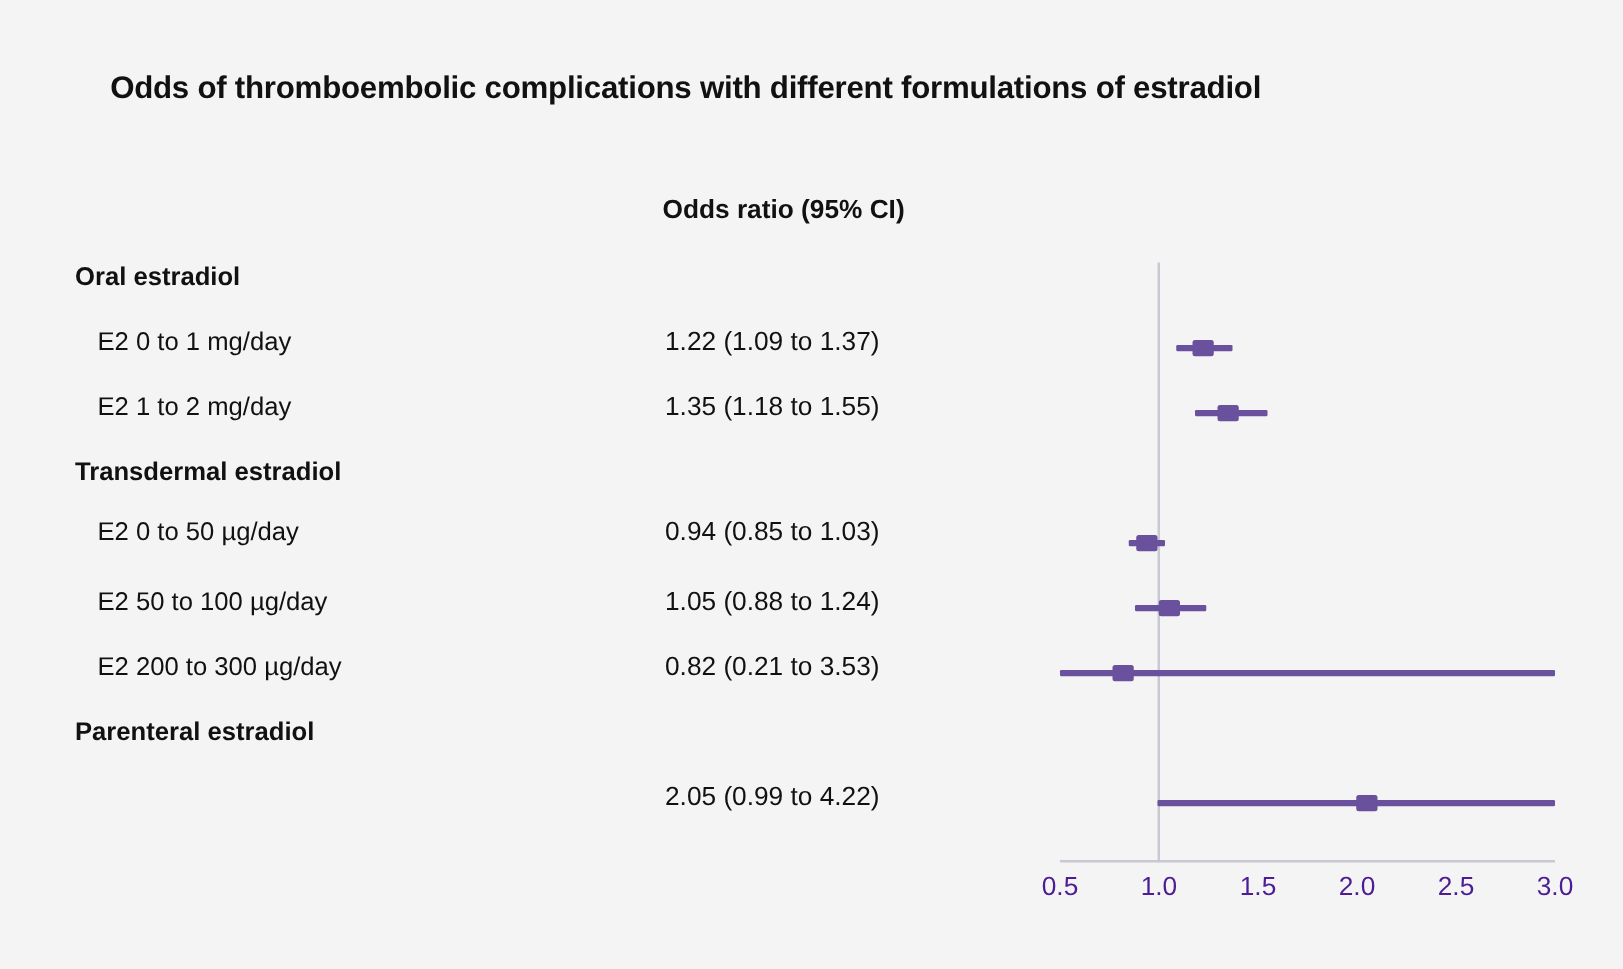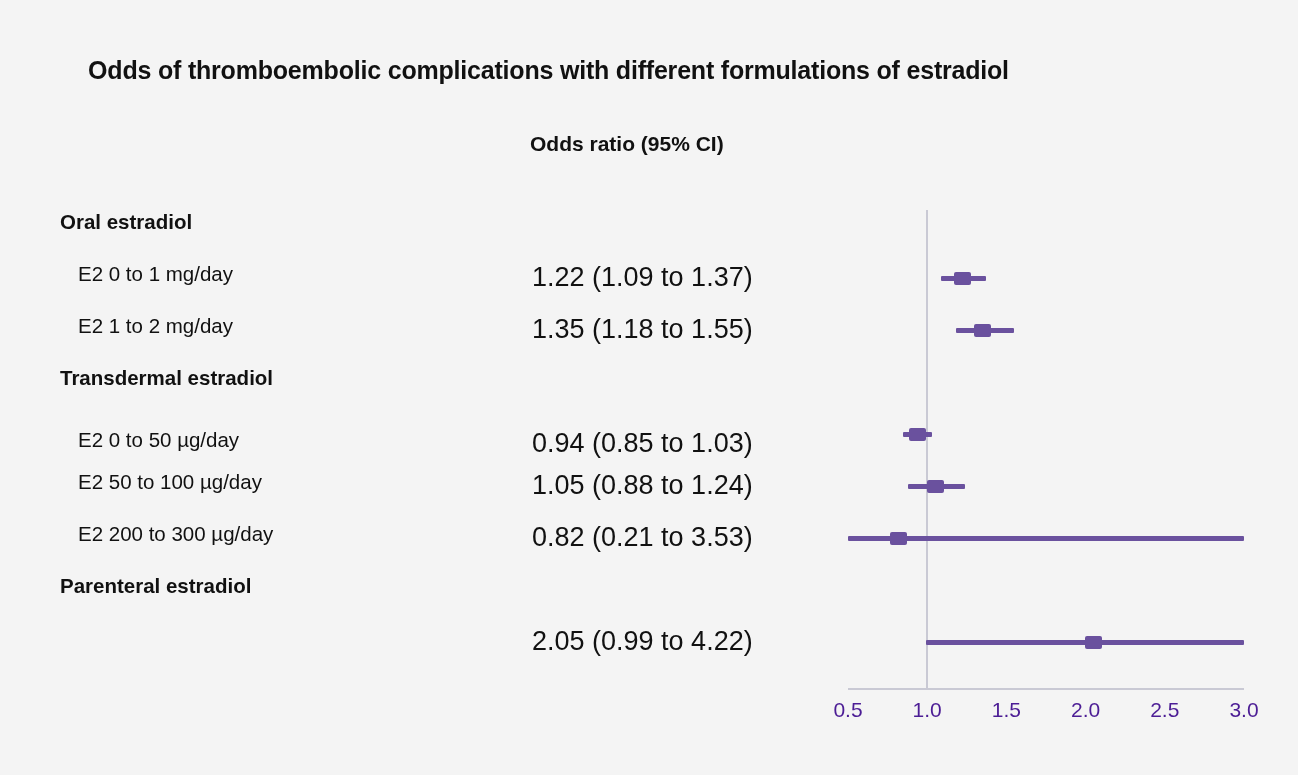--- a/index.html
+++ b/index.html
@@ -30,21 +30,21 @@
     letter-spacing: -0.2px;
     color: #111111;
   }
   .col-head {
     position: absolute;
     font-size: 21px;
     font-weight: bold;
     color: #111111;
   }
   #head-formulation { left: 58px; top: 145px; }
-  #head-oddsratio  { left: 530px; top: 132px; }
+  #head-oddsratio  { left: 530px; top: 156px; }
 
   .row {
     position: absolute;
     left: 0;
     width: 1212px;
     height: 52px;
   }
   .row-label {
     position: absolute;
     font-size: 20.5px;
@@ -55,21 +55,21 @@
     left: 60px;
     font-weight: bold;
   }
   .row-label.item {
     left: 78px;
     font-weight: normal;
   }
   .row-value {
     position: absolute;
     left: 532px;
-    font-size: 27px;
+    font-size: 21px;
     font-weight: normal;
     color: #111111;
     white-space: nowrap;
   }
 
   
   #plot {
     position: absolute;
     left: 848px;
     top: 210px;
@@ -131,21 +131,21 @@
         <div class="row-label item" style="top: 0px;">E2 0 to 1 mg/day</div>
         <div class="row-value" style="top: 0px;">1.22 (1.09 to 1.37)</div>
       </div>
       <div class="row" style="top: 314px; padding-left: 37px;">
         <div class="row-label item" style="top: 0px;">E2 1 to 2 mg/day</div>
         <div class="row-value" style="top: 0px;">1.35 (1.18 to 1.55)</div>
       </div>
       <div class="row" style="top: 366px;">
         <div class="row-label group" style="top: 0px;">Transdermal estradiol</div>
       </div>
-      <div class="row" style="top: 428px;">
+      <div class="row" style="top: 414px;">
         <div class="row-label item" style="top: 0px;">E2 0 to 50 µg/day</div>
         <div class="row-value" style="top: 0px;">0.94 (0.85 to 1.03)</div>
       </div>
       <div class="row" style="top: 470px;">
         <div class="row-label item" style="top: 0px;">E2 50 to 100 µg/day</div>
         <div class="row-value" style="top: 0px;">1.05 (0.88 to 1.24)</div>
       </div>
       <div class="row" style="top: 522px;">
         <div class="row-label item" style="top: 0px;">E2 200 to 300 µg/day</div>
         <div class="row-value" style="top: 0px;">0.82 (0.21 to 3.53)</div>

